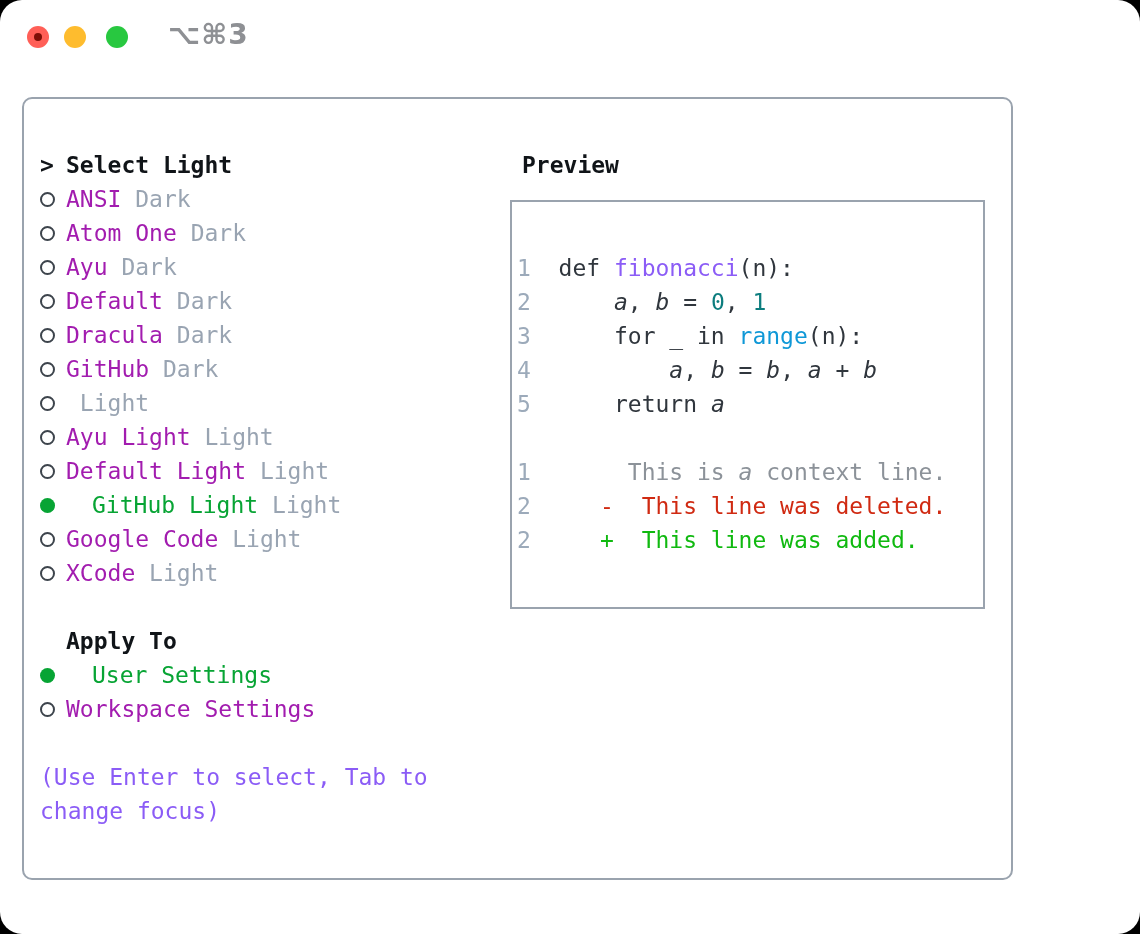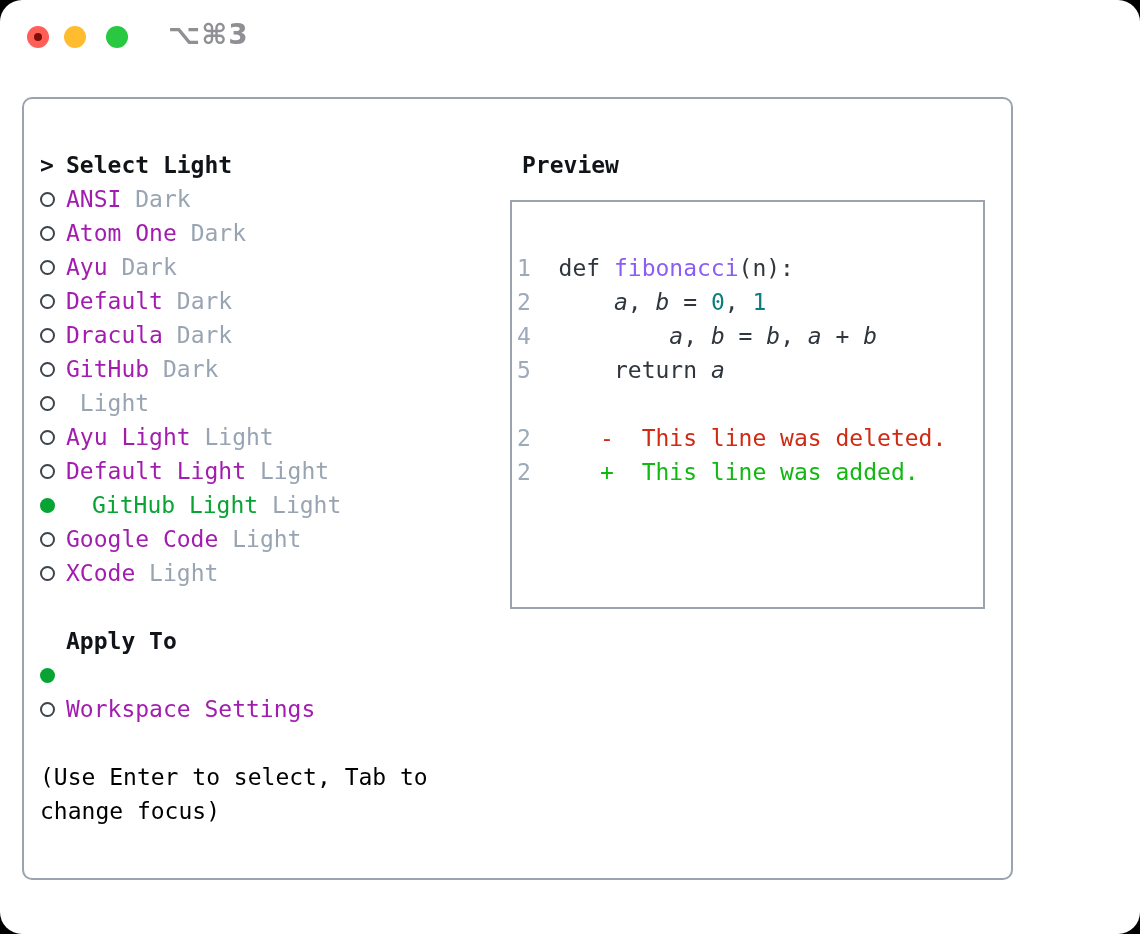--- a/index.html
+++ b/index.html
@@ -48,21 +48,21 @@
   .prompt{font-weight:bold;color:#101418;}
   .circle{
     width:15px;height:15px;border-radius:50%;box-sizing:border-box;
     border:2px solid #3d444c;background:transparent;
   }
   .circle.sel{border:none;background:#07a434;}
   .hdr{font-weight:bold;color:#101418;}
   .label{color:#a21caf;}
   .label.sel{color:#07a434;margin-left:26px;}
   .variant{color:#99a4b2;}
-  .hint{color:#000000;}
+  .hint{color:#8b5cf6;}
   
   .preview-title{
     position:absolute;left:480px;top:49px;height:34px;line-height:34px;
     font-size:23px;font-weight:bold;color:#101418;margin-left:18px;
   }
   .preview-box{
     position:absolute;left:486px;top:101px;width:475px;height:409px;
     border:2px solid #9aa3ae;box-sizing:border-box;
     padding:49px 0 0 5px;
     font-size:23px;line-height:34px;
@@ -96,31 +96,33 @@
         <div class="row"><span class="marker"><span class="circle"></span></span><span class="label">Dracula</span><span class="label"> </span><span class="variant">Dark</span></div>
         <div class="row"><span class="marker"><span class="circle"></span></span><span class="label">GitHub</span><span class="label"> </span><span class="variant">Dark</span></div>
         <div class="row"><span class="marker"><span class="circle"></span></span><span class="label"> </span><span class="variant">Light</span></div>
         <div class="row"><span class="marker"><span class="circle"></span></span><span class="label">Ayu Light</span><span class="label"> </span><span class="variant">Light</span></div>
         <div class="row"><span class="marker"><span class="circle"></span></span><span class="label">Default Light</span><span class="label"> </span><span class="variant">Light</span></div>
         <div class="row"><span class="marker"><span class="circle sel"></span></span><span class="label sel">GitHub Light</span><span class="label"> </span><span class="variant">Light</span></div>
         <div class="row"><span class="marker"><span class="circle"></span></span><span class="label">Google Code</span><span class="label"> </span><span class="variant">Light</span></div>
         <div class="row"><span class="marker"><span class="circle"></span></span><span class="label">XCode</span><span class="label"> </span><span class="variant">Light</span></div>
         <div class="row"><span class="marker"></span></div>
         <div class="row"><span class="marker"></span><span class="hdr">Apply To</span></div>
-        <div class="row"><span class="marker"><span class="circle sel"></span></span></div>
+        <div class="row"><span class="marker"><span class="circle sel"></span></span><span class="label sel">User Settings</span></div>
         <div class="row"><span class="marker"><span class="circle"></span></span><span class="label">Workspace Settings</span></div>
         <div class="row"><span class="marker"></span></div>
         <div class="row hint">(Use Enter to select, Tab to</div>
         <div class="row hint">change focus)</div>
       </div>
     <div class="preview-title">Preview</div>
     <div class="preview-box" id="preview-box">
         <div class="code-line"><span class="gutter">1  </span><span style="color: rgb(48, 54, 61);">def </span><span style="color: #8b5cf6;">fibonacci</span><span style="color: rgb(48, 54, 61);">(n):</span></div>
         <div class="code-line"><span class="gutter">2  </span><span style="color: rgb(48, 54, 61);">    </span><span class="it" style="color: rgb(48, 54, 61);">a</span><span style="color: rgb(48, 54, 61);">, </span><span class="it" style="color: rgb(48, 54, 61);">b</span><span style="color: rgb(48, 54, 61);"> = </span><span style="color: rgb(12, 125, 126);">0</span><span style="color: rgb(48, 54, 61);">, </span><span style="color: rgb(12, 125, 126);">1</span></div>
+        <div class="code-line"><span class="gutter">3  </span><span style="color: rgb(48, 54, 61);">    for _ in </span><span style="color: rgb(15, 152, 215);">range</span><span style="color: rgb(48, 54, 61);">(n):</span></div>
         <div class="code-line"><span class="gutter">4  </span><span style="color: rgb(48, 54, 61);">        </span><span class="it" style="color: rgb(48, 54, 61);">a</span><span style="color: rgb(48, 54, 61);">, </span><span class="it" style="color: rgb(48, 54, 61);">b</span><span style="color: rgb(48, 54, 61);"> = </span><span class="it" style="color: rgb(48, 54, 61);">b</span><span style="color: rgb(48, 54, 61);">, </span><span class="it" style="color: rgb(48, 54, 61);">a</span><span style="color: rgb(48, 54, 61);"> + </span><span class="it" style="color: rgb(48, 54, 61);">b</span></div>
         <div class="code-line"><span class="gutter">5  </span><span style="color: rgb(48, 54, 61);">    return </span><span class="it" style="color: rgb(48, 54, 61);">a</span></div>
         <div class="code-line"><span class="gutter">   </span></div>
+        <div class="code-line"><span class="gutter">1  </span><span style="color: rgb(140, 146, 153);">     This is </span><span class="it" style="color: rgb(140, 146, 153);">a</span><span style="color: rgb(140, 146, 153);"> context line.</span></div>
         <div class="code-line"><span class="gutter">2  </span><span style="color: rgb(208, 42, 18);">   -  This line was deleted.</span></div>
         <div class="code-line"><span class="gutter">2  </span><span style="color: rgb(16, 185, 16);">   +  This line was added.</span></div>
       </div>
   </div>
 
 </div>
 
 </body></html>

